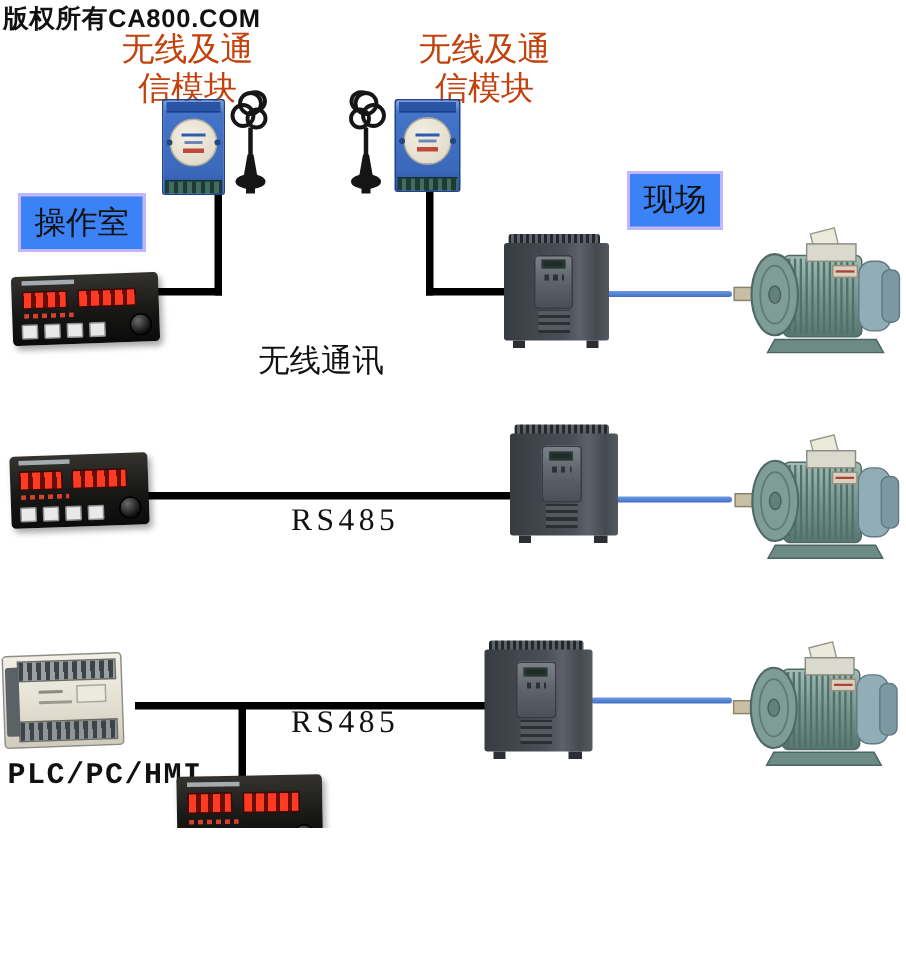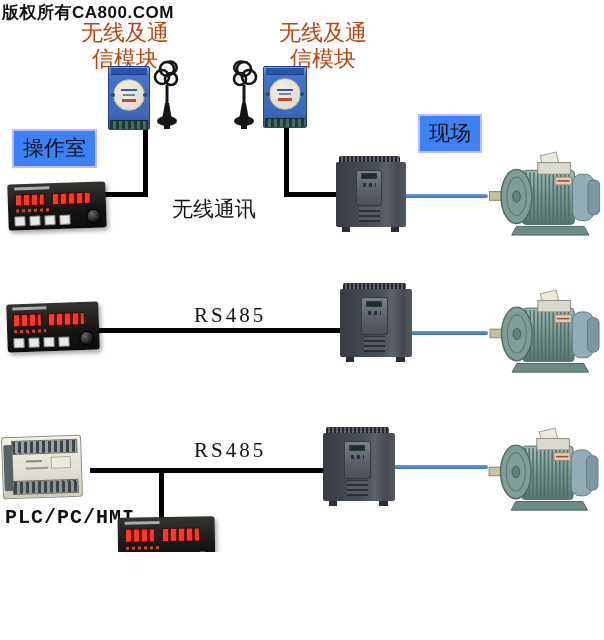--- a/index.html
+++ b/index.html
@@ -9,21 +9,21 @@
   
   .copyright{position:absolute;left:2px;top:1px;font-family:"Liberation Sans",sans-serif;
              font-size:17px;font-weight:600;color:#111;letter-spacing:0.5px;}
   .modlabel{position:absolute;width:150px;text-align:center;font-size:22px;line-height:26px;color:#c2410c;}
   .modlabel-1{left:50px;top:20px;}
   .modlabel-2{left:248px;top:20px;}
   .labelbox{position:absolute;border:2px solid #c4b5fd;background:#3b82f6;font-size:21px;
             padding:3px 9px 4px;color:#111;white-space:nowrap;}
   .opbox{left:12px;top:129px;}
   .sitebox{left:418px;top:114px;}
-  .flowlabel{position:absolute;font-size:21px;color:#111;white-space:nowrap;}
+  .flowlabel{position:absolute;font-size:21px;color:#111;white-space:nowrap;margin-top:31px;}
   .wireless-link{left:172px;top:195px;}
   .rs485-2{left:194px;top:303px;letter-spacing:3px;}
   .rs485-3{left:194px;top:438px;letter-spacing:3px;}
   .plc-label{position:absolute;left:5px;top:506px;font-family:"Liberation Mono",monospace;
              font-size:20px;font-weight:700;color:#111;letter-spacing:1px;}
   .title{position:absolute;left:50%;top:587px;transform:translateX(-50%);font-size:27px;
          letter-spacing:2px;color:#1d1d1d;white-space:nowrap;}
 
   
   .wire{position:absolute;background:#000;}

